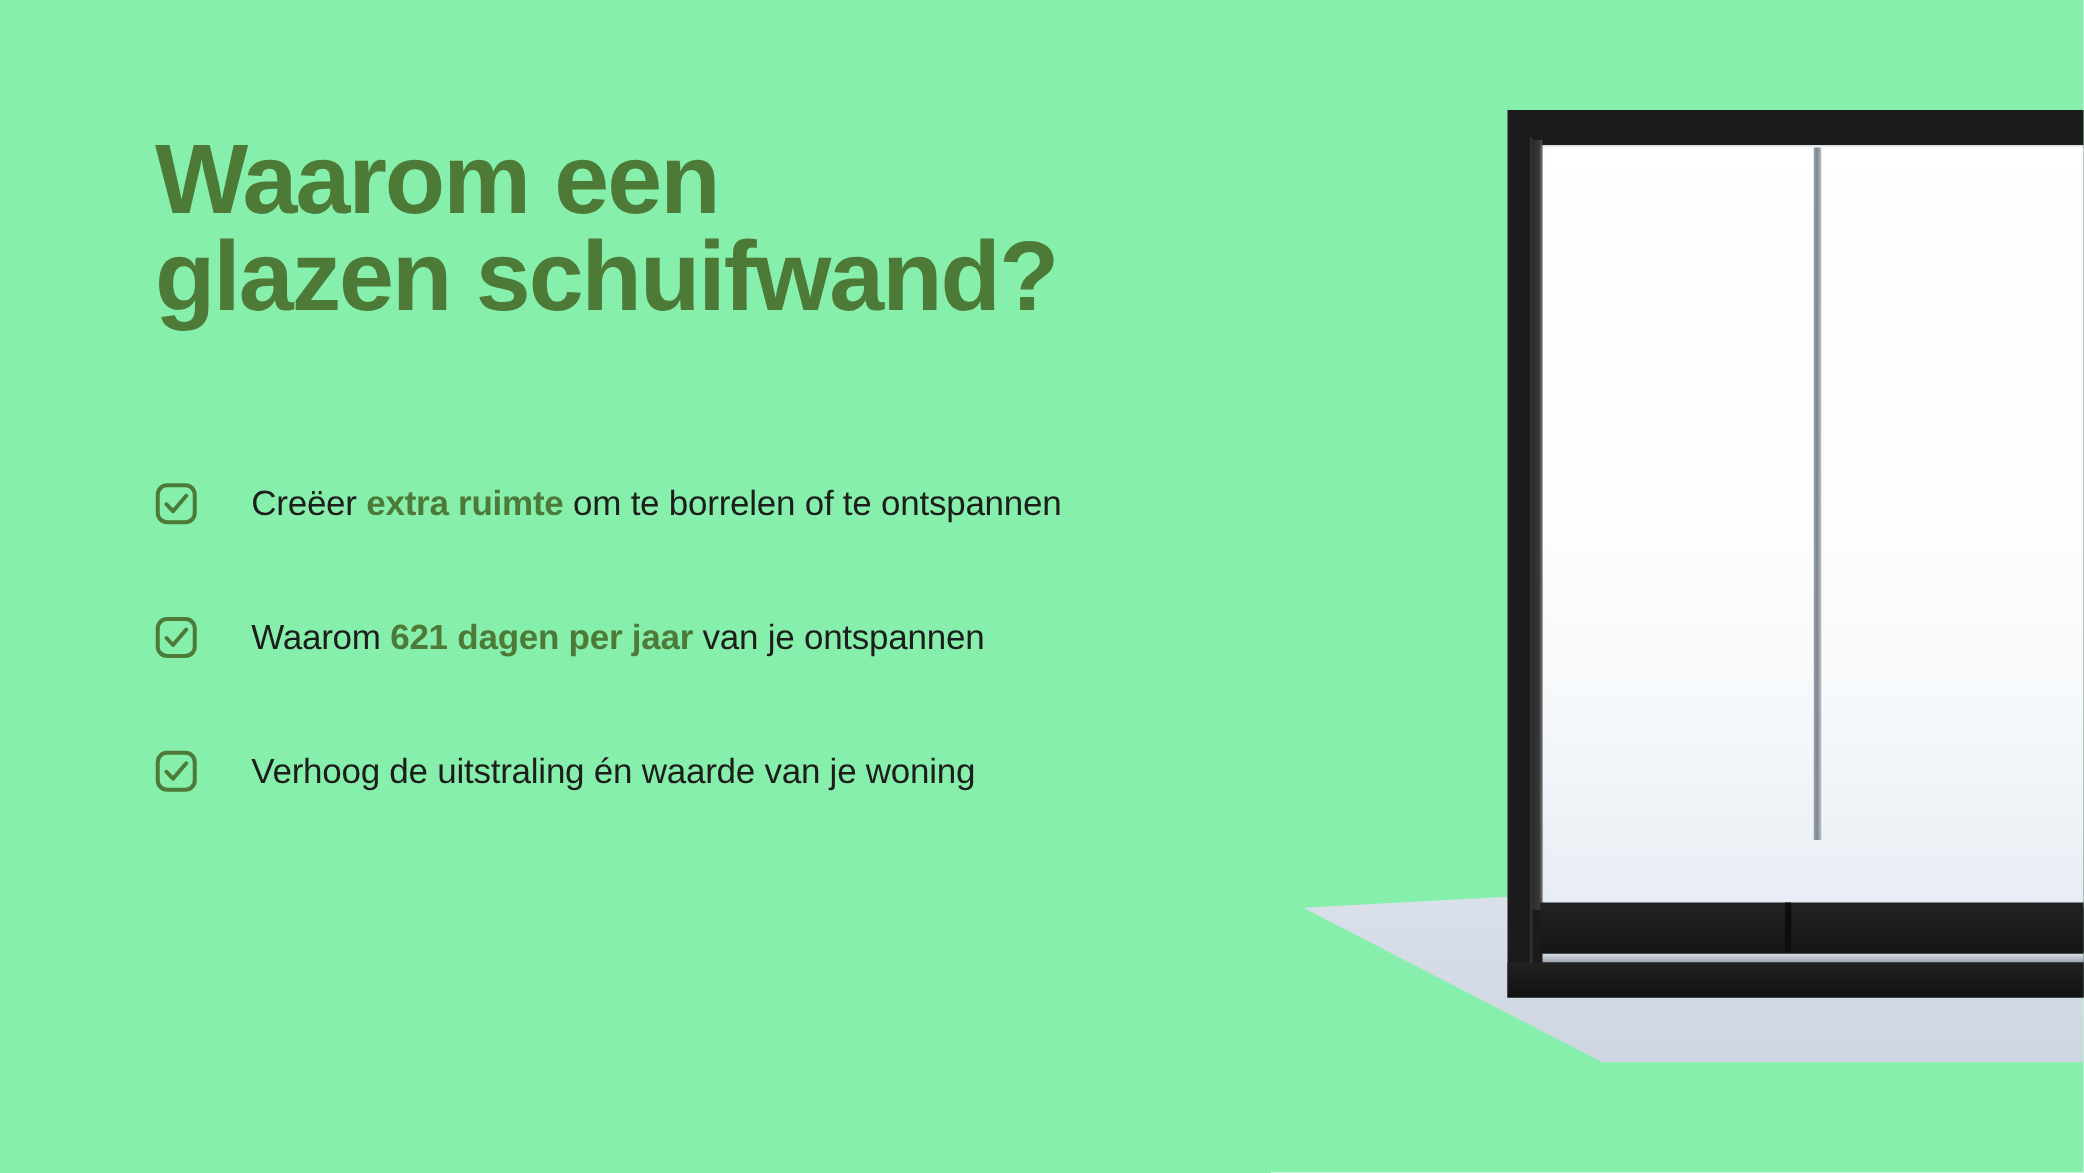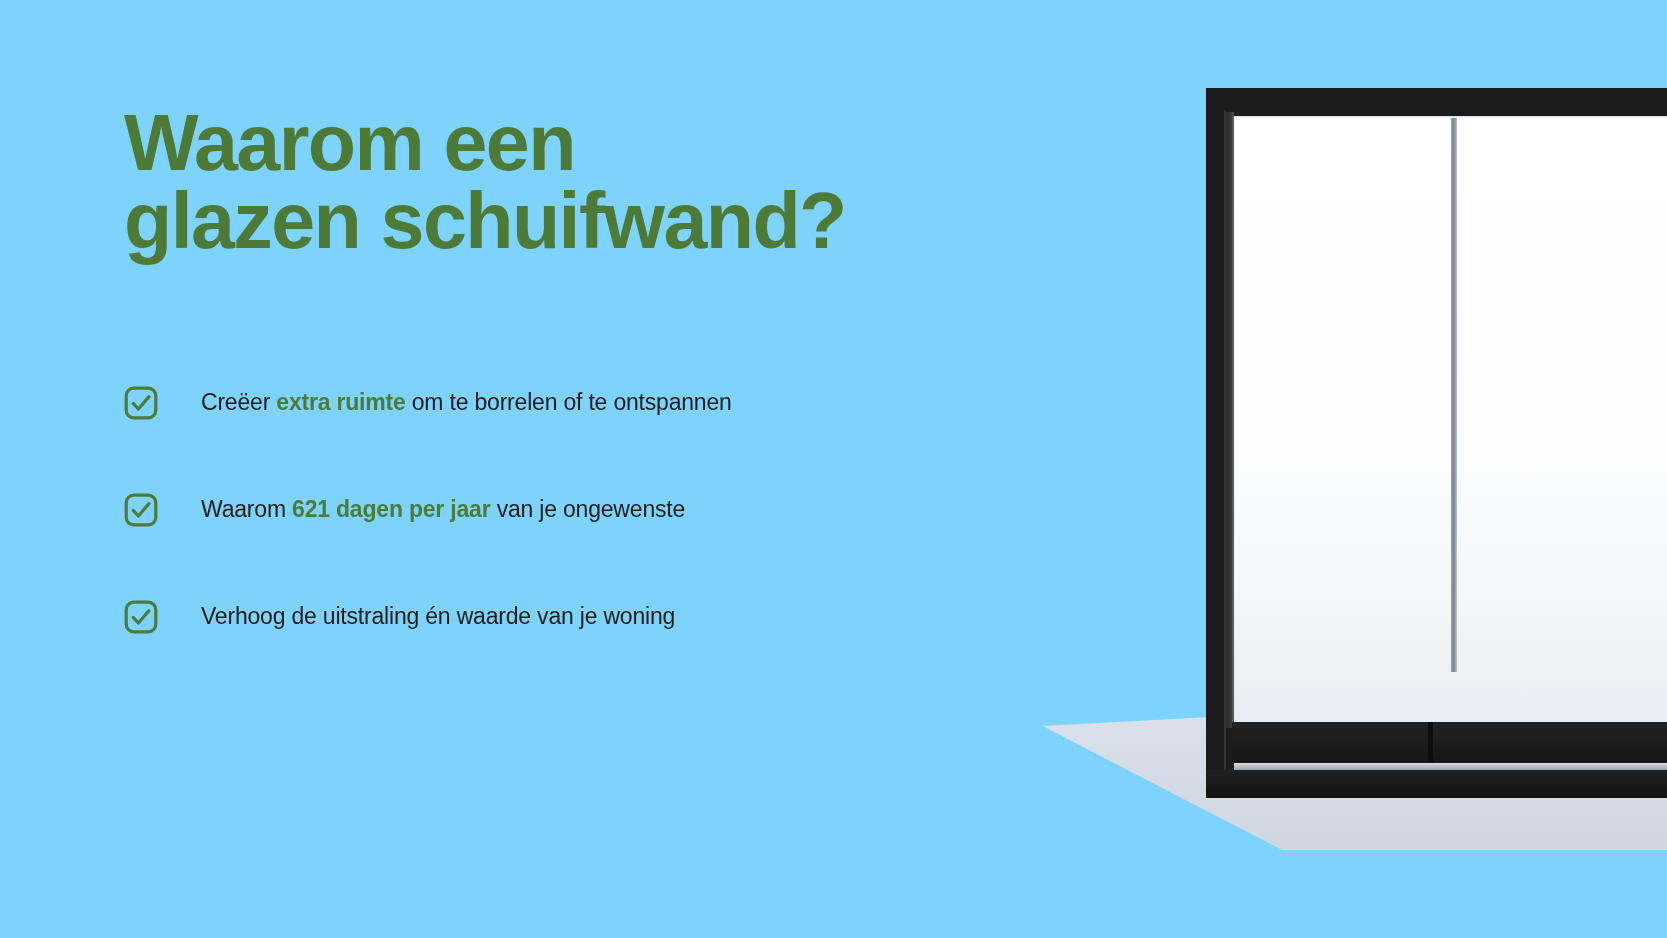--- a/index.html
+++ b/index.html
@@ -8,21 +8,21 @@
     padding: 0;
     background: #ffffff;
   }
   body {
     font-family: "Liberation Sans", "DejaVu Sans", sans-serif;
   }
   #slide {
     position: relative;
     width: 1667px;
     height: 938px;
-    background: #7dd3fc;
+    background: #86efac;
     overflow: hidden;
   }
 
   
   .content {
     position: absolute;
     left: 0;
     top: 0;
     width: 1060px;
     height: 938px;
@@ -65,21 +65,21 @@
     flex: 0 0 auto;
     width: 34px;
     height: 34px;
     display: block;
   }
   .check-icon svg { display: block; width: 34px; height: 34px; }
 
   .check-text {
     margin-left: 43px;
     color: #1d1d1b;
-    font-size: 23px;
+    font-size: 28px;
     font-weight: 400;
     line-height: 1.1;
     letter-spacing: -0.2px;
     white-space: nowrap;
     text-align: center;
   }
   .check-text .hl {
     color: #4e7a38;
     font-weight: 700;
   }
@@ -229,21 +229,21 @@
       </li>
 
       <li class="check-row">
         <span class="check-icon">
           <svg viewBox="0 0 34 34" xmlns="http://www.w3.org/2000/svg">
             <rect x="2.2" y="2.2" width="29.6" height="29.6" rx="7.5" ry="7.5" fill="none" stroke="#4e7a38" stroke-width="3.2"></rect>
             <path d="M9.2 17.4 L14.4 23.0 L25.0 10.6" fill="none" stroke="#4e7a38" stroke-width="3.2" stroke-linecap="round" stroke-linejoin="round"></path>
           </svg>
         </span>
         <span class="check-text">
-          <span>Waarom </span><span class="hl">621 dagen per jaar</span><span> van je ongewenste</span>
+          <span>Waarom </span><span class="hl">621 dagen per jaar</span><span> van je ontspannen</span>
         </span>
       </li>
 
 
       <li class="check-row">
         <span class="check-icon">
           <svg viewBox="0 0 34 34" xmlns="http://www.w3.org/2000/svg">
             <rect x="2.2" y="2.2" width="29.6" height="29.6" rx="7.5" ry="7.5" fill="none" stroke="#4e7a38" stroke-width="3.2"></rect>
             <path d="M9.2 17.4 L14.4 23.0 L25.0 10.6" fill="none" stroke="#4e7a38" stroke-width="3.2" stroke-linecap="round" stroke-linejoin="round"></path>
           </svg>

